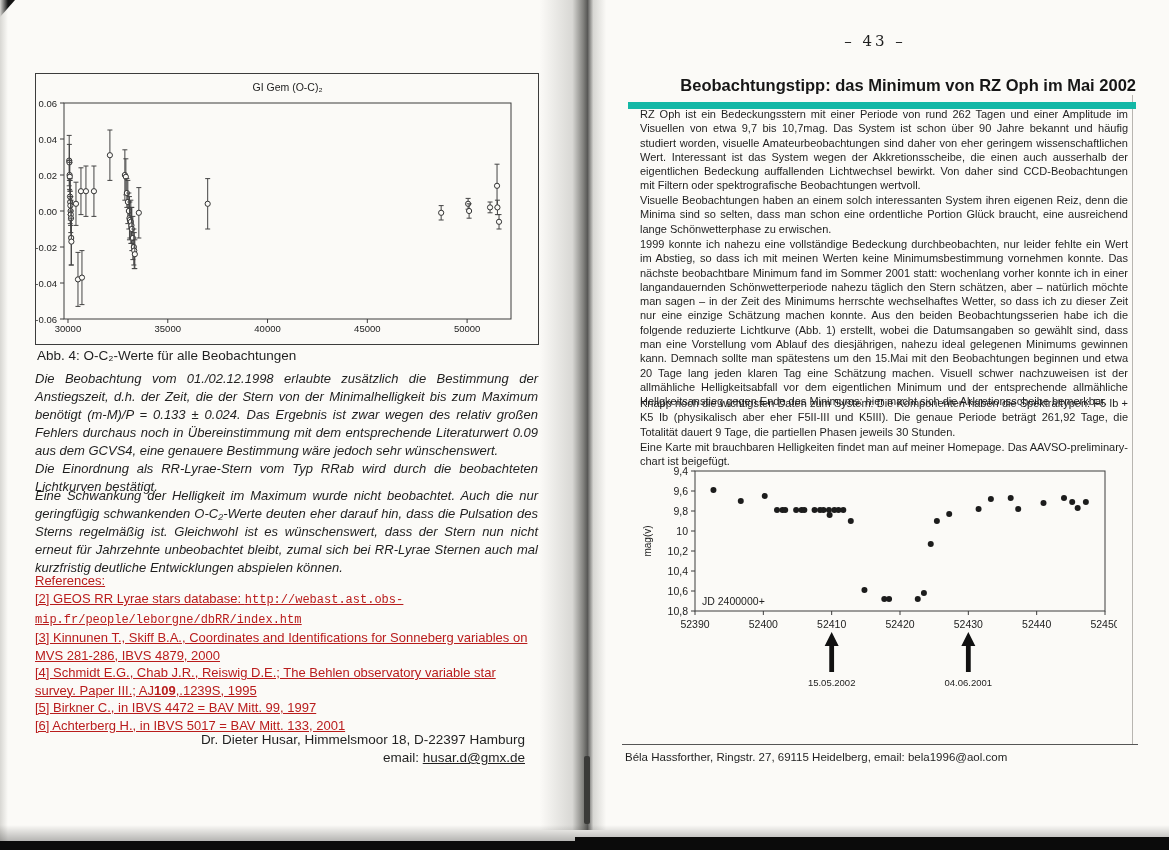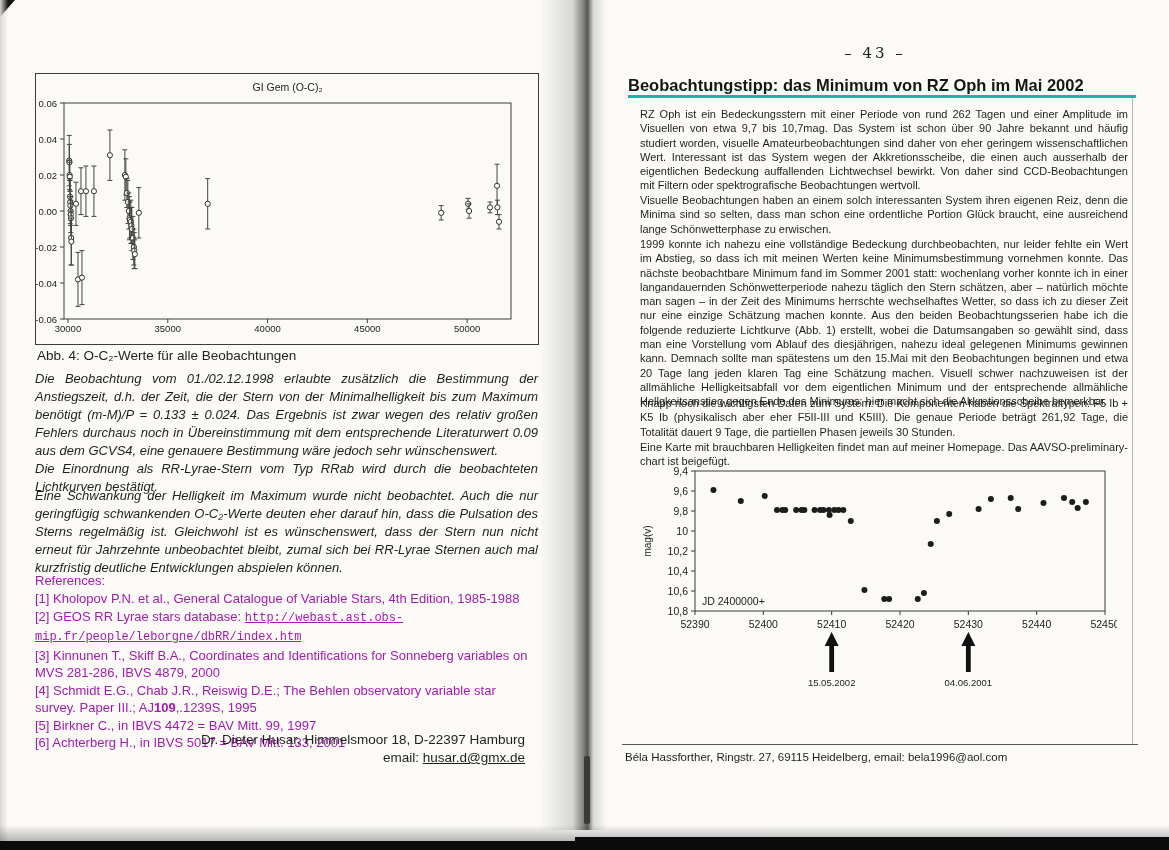--- a/index.html
+++ b/index.html
@@ -24,26 +24,26 @@
   
   .pagenum{position:absolute;text-align:center;font-family:"DejaVu Serif","Liberation Serif",serif;
     font-size:15px;letter-spacing:3px;color:#1d1d1d;}
   .para{position:absolute;text-align:justify;color:#1f1f1f;}
   .pl{left:35px;width:503px;font-size:13px;line-height:18px;font-style:italic;}
   .pr{left:640px;width:488px;font-size:11px;line-height:14.3px;}
   .caption{position:absolute;color:#1f1f1f;}
   .mono-url{font-family:"Liberation Mono",monospace;font-size:12px;text-decoration:underline;}
   .uline{text-decoration:underline;}
   .b{font-weight:bold;}
-  .refs{font-size:13px;line-height:17.5px;color:#a21caf;}
+  .refs{font-size:13px;line-height:17.5px;color:#b91c1c;text-decoration:underline;}
   .figure-box{position:absolute;border:1px solid #3c3c3c;background:transparent;}
   svg{font-family:"Liberation Sans",sans-serif;}
 
-  .heading-wrap{position:absolute;left:628px;top:76px;width:508px;border-bottom:3px solid #14b8a6;
-    text-align:left;}
+  .heading-wrap{position:absolute;left:628px;top:76px;width:508px;border-bottom:7px solid #14b8a6;
+    padding-bottom:7px;text-align:right;}
   .heading-wrap h1{margin:0;font-size:16.5px;font-weight:bold;color:#161616;}
   .footer-rule{position:absolute;left:622px;top:744px;width:516px;border-top:1px solid #555;}
 </style>
 </head>
 <body>
 
 <div class="screen">
 
   <div class="corner-wedge"></div>
   <div class="left-edge-shade"></div>
@@ -261,39 +261,38 @@
   <div class="para pl" style="top:370px;">
     <div>Die Beobachtung vom 01./02.12.1998 erlaubte zusätzlich die Bestimmung der Anstiegszeit, d.h. der Zeit, die der Stern von der Minimalhelligkeit bis zum Maximum benötigt (m-M)/P = 0.133 ± 0.024. Das Ergebnis ist zwar wegen des relativ großen Fehlers durchaus noch in Übereinstimmung mit dem entsprechende Literaturwert 0.09 aus dem GCVS4, eine genauere Bestimmung wäre jedoch sehr wünschenswert.</div>
     <div>Die Einordnung als RR-Lyrae-Stern vom Typ RRab wird durch die beobachteten Lichtkurven bestätigt.</div>
   </div>
 
   <div class="para pl" style="top:487px;">Eine Schwankung der Helligkeit im Maximum wurde nicht beobachtet. Auch die nur geringfügig schwankenden O-C₂-Werte deuten eher darauf hin, dass die Pulsation des Sterns regelmäßig ist. Gleichwohl ist es wünschenswert, dass der Stern nun nicht erneut für Jahrzehnte unbeobachtet bleibt, zumal sich bei RR-Lyrae Sternen auch mal kurzfristig deutliche Entwicklungen abspielen können.</div>
 
   <div class="caption refs" style="left:35px;top:572px;">References:</div>
 
   <div class="caption refs" style="left:35px;top:590px;width:503px;">
-    <div>[1] Kholopov P.N. et al., General Catalogue of Variable Stars, 4th Edition, 1985-1988</div>
     <div>
       <span>[2] GEOS RR Lyrae stars database: </span><span class="mono-url">http://webast.ast.obs-</span><br>
       <span class="mono-url">mip.fr/people/leborgne/dbRR/index.htm</span>
     </div>
     <div>[3] Kinnunen T., Skiff B.A., Coordinates and Identifications for Sonneberg variables on MVS 281-286, IBVS 4879, 2000</div>
     <div>
       <span>[4] Schmidt E.G., Chab J.R., Reiswig D.E.; The Behlen observatory variable star survey. Paper III.; AJ</span><span class="b">109</span><span>,.1239S, 1995</span>
     </div>
     <div>[5] Birkner C., in IBVS 4472 = BAV Mitt. 99, 1997</div>
     <div>[6] Achterberg H., in IBVS 5017 = BAV Mitt. 133, 2001</div>
   </div>
 
   <div class="caption" style="left:35px;top:731px;width:490px;text-align:right;font-size:13.5px;line-height:18px;">
     <div>Dr. Dieter Husar, Himmelsmoor 18, D-22397 Hamburg</div>
     <div><span>email: </span><span class="uline">husar.d@gmx.de</span></div>
   </div>
 
-  <div class="pagenum" style="left:740px;top:44px;width:270px;">– 43 –</div>
+  <div class="pagenum" style="left:740px;top:32px;width:270px;">– 43 –</div>
 
   <div class="heading-wrap">
     <h1>Beobachtungstipp: das Minimum von RZ Oph im Mai 2002</h1>
   </div>
 
   <div class="para pr" style="top:107px;">RZ Oph ist ein Bedeckungsstern mit einer Periode von rund 262 Tagen und einer Amplitude im Visuellen von etwa 9,7 bis 10,7mag. Das System ist schon über 90 Jahre bekannt und häufig studiert worden, visuelle Amateurbeobachtungen sind daher von eher geringem wissenschaftlichen Wert. Interessant ist das System wegen der Akkretionsscheibe, die einen auch ausserhalb der eigentlichen Bedeckung auffallenden Lichtwechsel bewirkt. Von daher sind CCD-Beobachtungen mit Filtern oder spektrografische Beobachtungen wertvoll.</div>
   <div class="para pr" style="top:193px;">Visuelle Beobachtungen haben an einem solch interessanten System ihren eigenen Reiz, denn die Minima sind so selten, dass man schon eine ordentliche Portion Glück braucht, eine ausreichend lange Schönwetterphase zu erwischen.</div>
   <div class="para pr" style="top:237px;">1999 konnte ich nahezu eine vollständige Bedeckung durchbeobachten, nur leider fehlte ein Wert im Abstieg, so dass ich mit meinen Werten keine Minimumsbestimmung vornehmen konnte. Das nächste beobachtbare Minimum fand im Sommer 2001 statt: wochenlang vorher konnte ich in einer langandauernden Schönwetterperiode nahezu täglich den Stern schätzen, aber – natürlich möchte man sagen – in der Zeit des Minimums herrschte wechselhaftes Wetter, so dass ich zu dieser Zeit nur eine einzige Schätzung machen konnte. Aus den beiden Beobachtungsserien habe ich die folgende reduzierte Lichtkurve (Abb. 1) erstellt, wobei die Datumsangaben so gewählt sind, dass man eine Vorstellung vom Ablauf des diesjährigen, nahezu ideal gelegenen Minimums gewinnen kann. Demnach sollte man spätestens um den 15.Mai mit den Beobachtungen beginnen und etwa 20 Tage lang jeden klaren Tag eine Schätzung machen. Visuell schwer nachzuweisen ist der allmähliche Helligkeitsabfall vor dem eigentlichen Minimum und der entsprechende allmähliche Hellgkeitsanstieg gegen Ende des Minimums: hier macht sich die Akkretionsscheibe bemerkbar.</div>
   <div class="para pr" style="top:396px;">Knapp noch die wichtigsten Daten zum System: Die Komponenten haben die Spektraltypen: F5 Ib + K5 Ib (physikalisch aber eher F5II-III und K5III). Die genaue Periode beträgt 261,92 Tage, die Totalität dauert 9 Tage, die partiellen Phasen jeweils 30 Stunden.</div>
   <div class="para pr" style="top:440px;">Eine Karte mit brauchbaren Helligkeiten findet man auf meiner Homepage. Das AAVSO-preliminary-chart ist beigefügt.</div>

